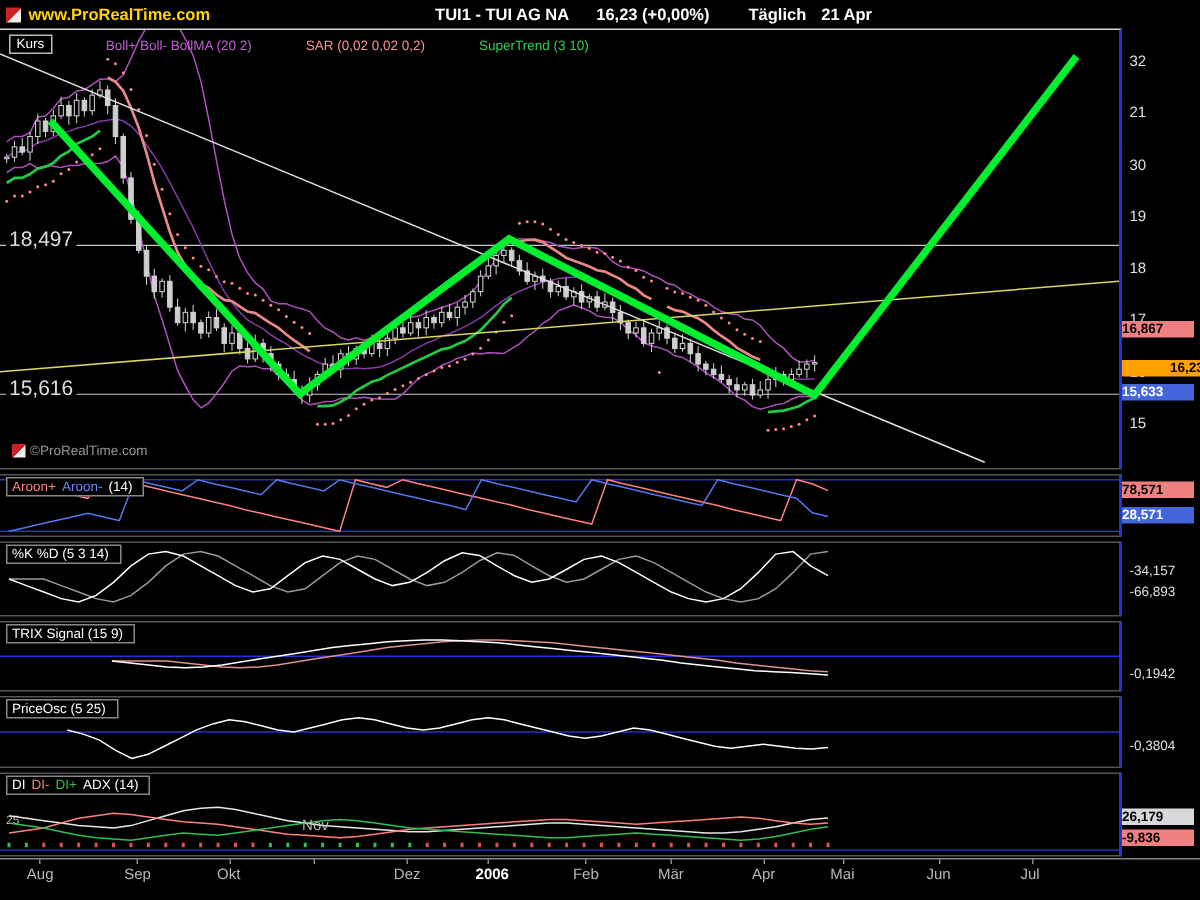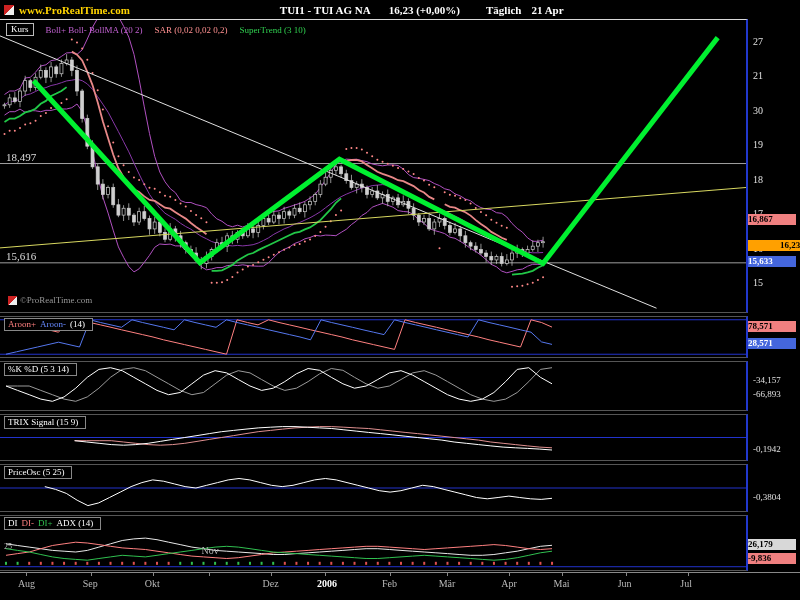--- a/index.html
+++ b/index.html
@@ -1,35 +1,35 @@
 <!DOCTYPE html>
 <html><head>
 <meta charset="utf-8">
 <style>
   html,body{margin:0;padding:0;background:#000;}
   #app{position:relative;width:800px;height:600px;background:#000;overflow:hidden;
-       font-family:Liberation Serif, serif;color:#fff;}
+       font-family:Liberation Sans, sans-serif;color:#fff;}
   .hdr{position:absolute;top:0;left:0;right:0;height:19px;display:flex;align-items:center;font-size:11px;}
   .logo{width:10px;height:10px;margin-left:4px;background:linear-gradient(135deg,#c22 55%,#eee 55%);flex:0 0 auto;}
   .brand{color:#ffd400;font-weight:bold;margin-left:5px;}
   .title{font-weight:bold;margin-left:150px;}
   .price{margin-left:18px;font-weight:bold;}
   .period{margin-left:26px;font-weight:bold;}
   .date{margin-left:10px;font-weight:bold;}
   .sect{position:absolute;left:0;width:748px;background:#000;box-sizing:border-box;
         border-top:1px solid #555;border-bottom:1px solid #555;border-right:2px solid #2238cc;}
   svg{display:block;font-family:inherit;}
-  .legend{position:absolute;top:23px;left:6px;display:flex;gap:12px;font-size:9px;align-items:center;z-index:6;}
+  .legend{position:absolute;top:23px;left:6px;display:flex;gap:36px;font-size:9px;align-items:center;z-index:6;}
   .kursbox{border:1px solid #bbb;padding:0 4px;line-height:11px;color:#fff;background:#000;}
   .lg-boll{color:#c060d0;}
   .lg-sar{color:#ff9090;}
   .lg-st{color:#30d050;}
   .wm{position:absolute;left:8px;top:295px;font-size:9px;color:#979797;display:flex;gap:3px;align-items:center;z-index:6;}
   .wm-icon{width:9px;height:9px;background:linear-gradient(135deg,#c22 55%,#eee 55%);}
-  .lvl{position:absolute;font-size:11px;color:#ddd;background:#000;padding:0 2px;z-index:4;}
+  .lvl{position:absolute;font-size:14px;color:#ddd;background:#000;padding:0 2px;z-index:4;}
   .plabel{position:absolute;left:4px;font-size:9px;line-height:11px;border:1px solid #888;background:#000;
           padding:0 3px;z-index:5;white-space:nowrap;}
   .plabel span{margin-right:4px;}
   .tag{position:absolute;left:748px;width:48px;height:11px;line-height:11px;font-size:9px;font-weight:bold;
        text-align:left;z-index:7;}
   .tag-pink{background:#f08080;color:#000;}
   .tag-orange{background:#ffa000;color:#000;}
   .tag-blue{background:#4466dd;color:#fff;}
   .tag-white{background:#d8d8d8;color:#000;}
   .axlab{position:absolute;left:753px;font-size:10px;color:#e0e0e0;z-index:3;white-space:nowrap;}
@@ -482,21 +482,21 @@
         <rect x="527.8028936170213" y="45.81818181818182" width="2" height="3" fill="#e05050"></rect>
         <rect x="539.4214468085106" y="45.81818181818182" width="2" height="3" fill="#e05050"></rect>
         <rect x="551.04" y="45.81818181818182" width="2" height="3" fill="#e05050"></rect>
       </svg>
   </section>
 
   <div class="xaxis"></div>
 
 <div class="lvl" style="left: 4px; top: 150.518px;">18,497</div>
     <div class="lvl" style="left: 4px; top: 249.839px;">15,616</div>
-    <div class="axlab" style="top: 35.7532px;">27</div>
+    <div class="axlab" style="top: 35.7532px;">32</div>
     <div class="axlab" style="top: 70.2279px;">21</div>
     <div class="axlab" style="top: 104.702px;">30</div>
     <div class="axlab" style="top: 139.177px;">19</div>
     <div class="axlab" style="top: 173.652px;">18</div>
     <div class="axlab" style="top: 208.126px;">17</div>
     <div class="axlab" style="top: 242.601px;">16</div>
     <div class="axlab" style="top: 277.076px;">15</div>
     <div class="tag tag-pink" style="top: 213.711px;">16,867</div>
     <div class="tag tag-orange" style="top: 240px; padding-left: 32px;">16,23</div>
     <div class="tag tag-blue" style="top: 256.253px;">15,633</div>

